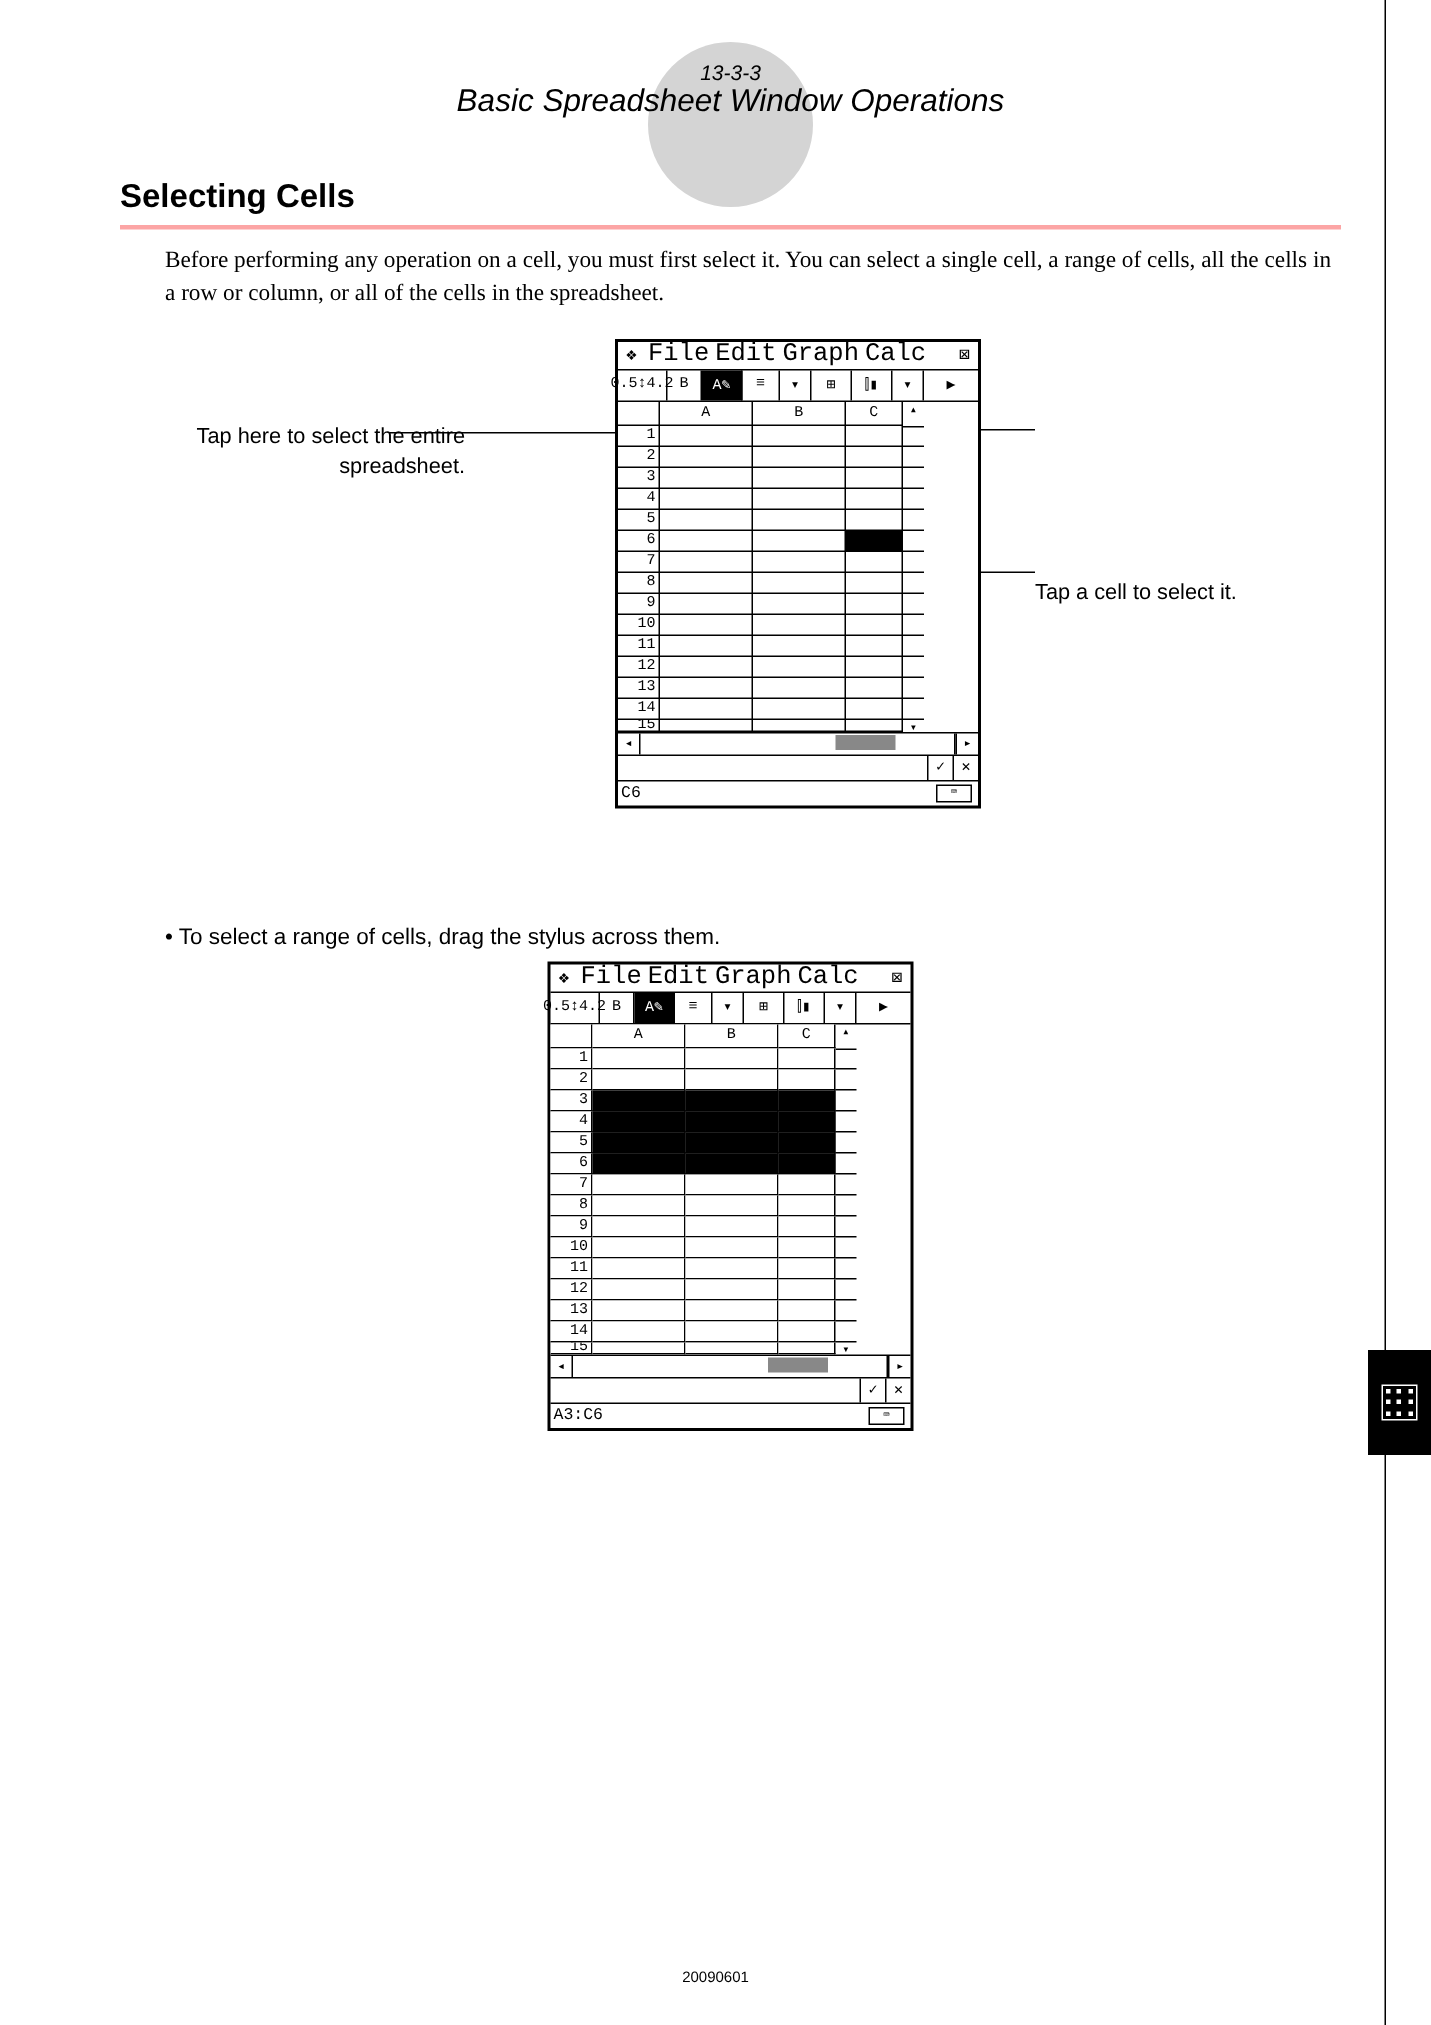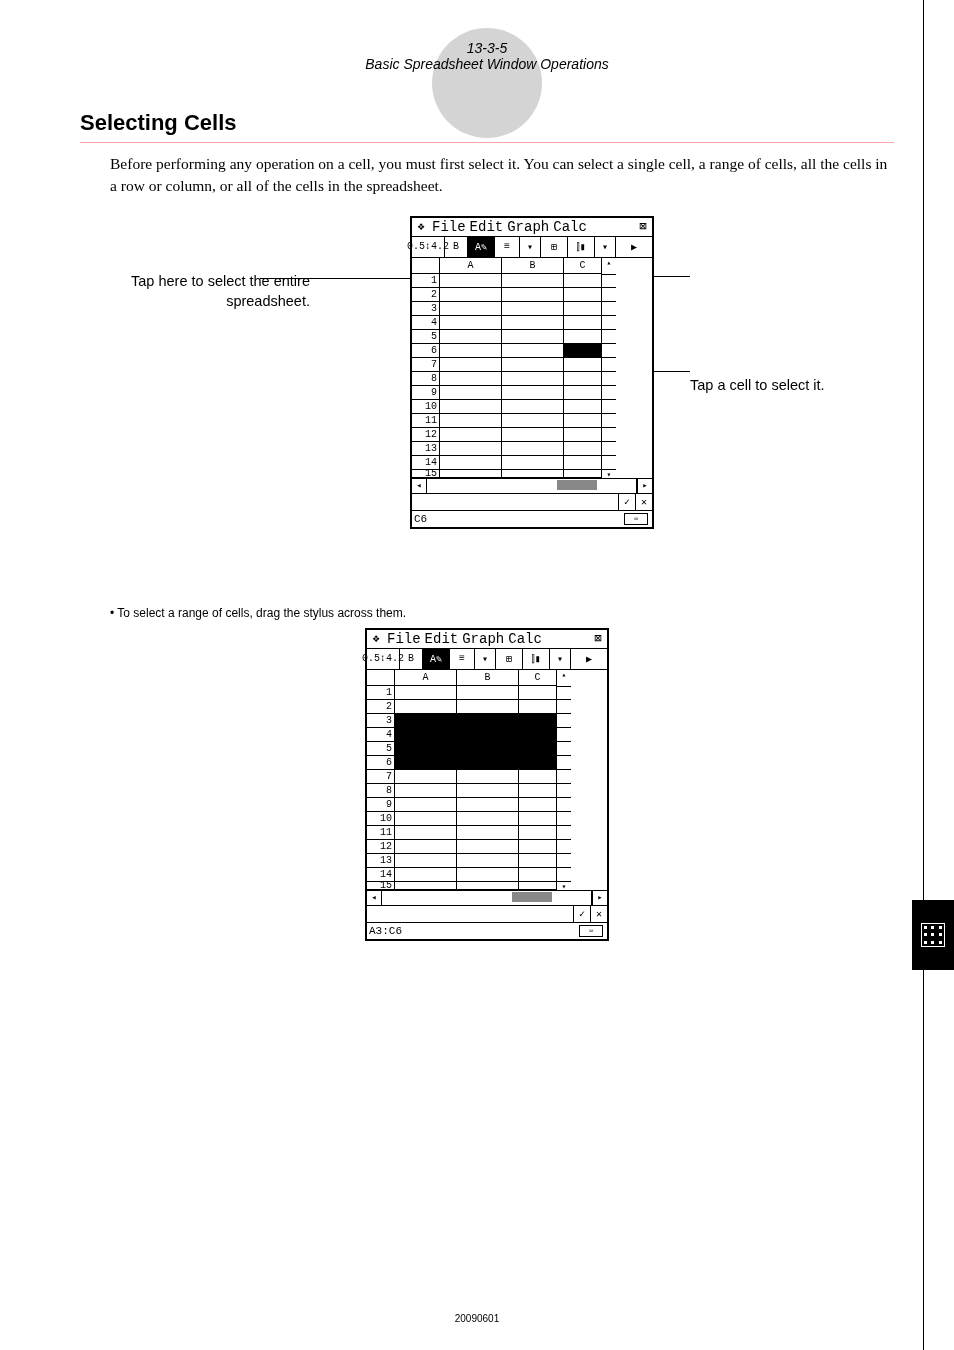--- a/index.html
+++ b/index.html
@@ -34,39 +34,39 @@
   .header-badge {
     position: absolute;
     left: 50%; top: -12px;
     transform: translateX(-50%);
     width: 110px; height: 110px;
     border-radius: 50%;
     background: #d4d4d4;
     z-index: 0;
   }
   .page-number { font-style: italic; font-size: 14px; position: relative; z-index: 1; }
-  .page-subtitle { font-style: italic; font-size: 14px; position: relative; z-index: 1; }
+  .page-subtitle { font-style: italic; font-size: 21px; position: relative; z-index: 1; }
 
   .h2 {
     font-family: Arial, Helvetica, sans-serif;
     font-weight: bold;
     font-size: 22px;
-    border-bottom: 1px solid #fca5a5;
+    border-bottom: 3px solid #fca5a5;
     padding-bottom: 6px;
     margin-bottom: 10px;
   }
   .body-text {
     font-size: 15.5px;
     line-height: 1.45;
     margin-left: 30px;
     margin-bottom: 18px;
     font-family: Liberation Serif, serif;
   }
   .bullet {
-    font-size: 12px;
+    font-size: 15px;
     margin-left: 30px;
     margin-top: 20px;
     margin-bottom: 8px;
   }
 
   .fig-wrap { position: relative; height: 370px; }
   .fig-wrap2 { position: relative; height: 410px; margin-top: 4px; }
 
   .calc-window {
     position: absolute;
@@ -79,21 +79,21 @@
   .calc-window.first { left: 330px; top: 0; }
   .calc-window.second { left: 50%; transform: translateX(-50%); top: 0; }
 
   .cw-menubar {
     display: flex; align-items: center;
     height: 18px;
     border-bottom: 1px solid #000;
     padding: 0 2px;
     gap: 4px;
   }
-  .cw-menubar .mi { font-family: "Courier New", monospace; font-size: 14px; text-align: right; }
+  .cw-menubar .mi { font-family: "Courier New", monospace; font-size: 17px; text-align: right; }
   .cw-menubar .icon { width: 14px; display: inline-flex; justify-content: center; }
 
   .cw-toolbar {
     display: flex;
     height: 20px;
     border-bottom: 1px solid #000;
   }
   .tb-btn {
     border-right: 1px solid #000;
     display: inline-flex; align-items: center; justify-content: center;
@@ -188,21 +188,21 @@
   }
 </style>
 </head>
 <body>
 
 <div class="page">
   <div class="right-border"></div>
 
   <div class="header-group">
     <div class="header-badge"></div>
-    <div class="page-number">13-3-5</div>
+    <div class="page-number">13-3-3</div>
     <div class="page-subtitle">Basic Spreadsheet Window Operations</div>
   </div>
 
   <div class="h2">Selecting Cells</div>
   <div class="body-text">Before performing any operation on a cell, you must first select it. You can select a single cell, a range of cells, all the cells in a row or column, or all of the cells in the spreadsheet.</div>
 
   <div class="fig-wrap">
 
     <div class="callout left" style="left:20px; top:56px;">Tap here to select the entire spreadsheet.</div>
     <div class="line" style="left:180px; top:62px; width:170px;"></div>

